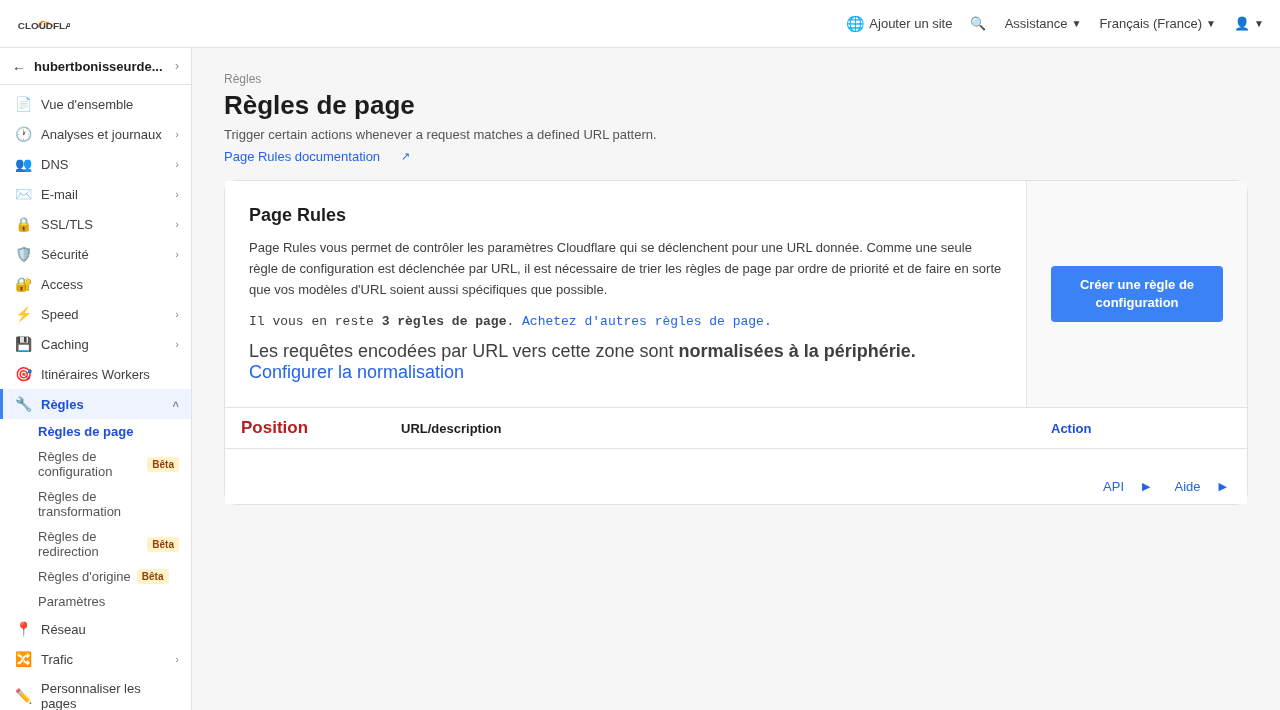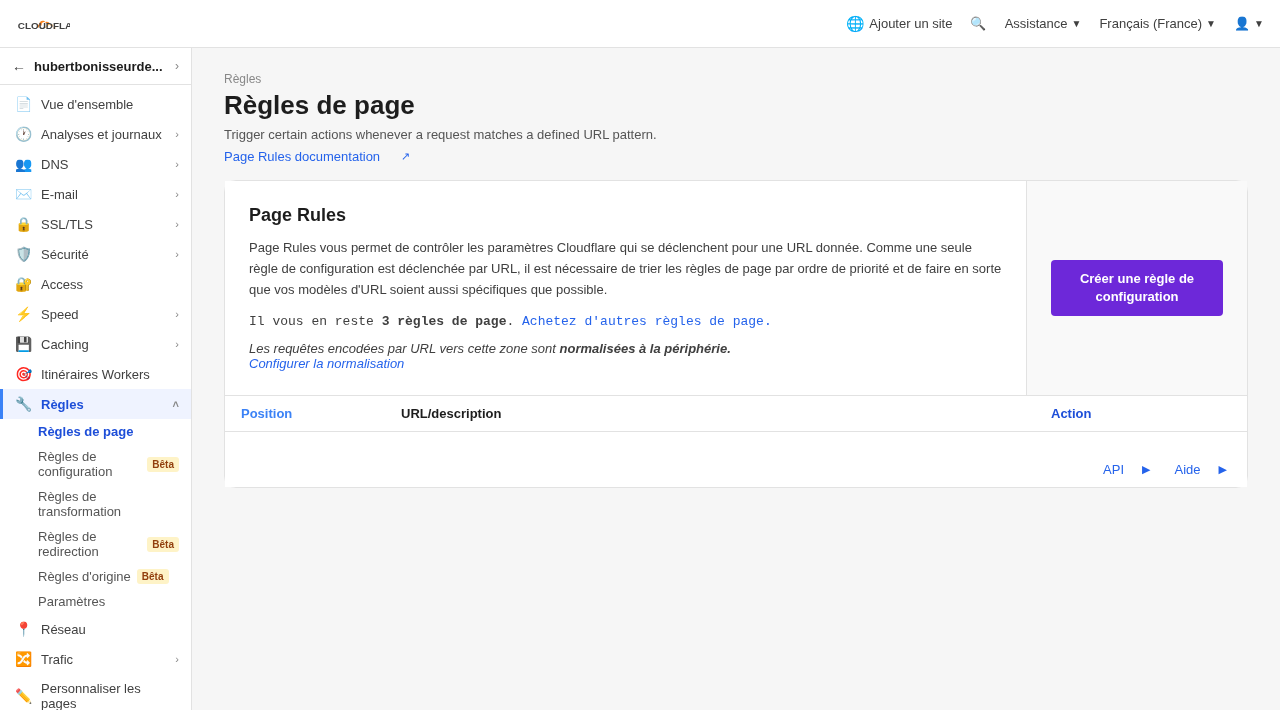--- a/index.html
+++ b/index.html
@@ -194,27 +194,26 @@
     }
     .card-remaining {
       font-size: 13px;
       color: #404040;
       margin-bottom: 12px;
       font-family: Liberation Mono, monospace;
     }
     .card-remaining strong { font-weight: 700; }
     .card-remaining a { color: #2563eb; text-decoration: none; }
     .card-normalize {
-      font-size: 13px;
-      color: #404040;
-      font-style: italic;
+      font-size: 18px;
+      color: #404040;
     }
     .card-normalize a { color: #2563eb; text-decoration: none; }
     .btn-primary {
-      background: #6d28d9;
+      background: #3b82f6;
       color: #fff;
       border: none;
       border-radius: 4px;
       padding: 10px 16px;
       font-size: 13px;
       font-weight: 600;
       cursor: pointer;
       text-align: center;
       width: 100%;
       line-height: 1.4;
@@ -233,21 +232,21 @@
     .card-and-table .table-area {
       background: #fff;
     }
     .table-cols {
       display: flex;
       align-items: center;
       padding: 10px 16px;
       border-bottom: 1px solid #e2e2e2;
       background: #fff;
     }
-    .col-pos { width: 160px; font-size: 13px; font-weight: 600; color: #3b82f6; }
+    .col-pos { width: 160px; font-size: 17px; font-weight: 600; color: #b91c1c; }
     .col-url { flex: 1; font-size: 13px; font-weight: 600; color: #1d1d1d; }
     .col-act { width: 180px; font-size: 13px; font-weight: 600; color: #1d4ed8; }
     .table-ftr {
       display: flex;
       align-items: center;
       justify-content: flex-end;
       padding: 10px 20px;
       gap: 24px;
     }
     .table-ftr a {

